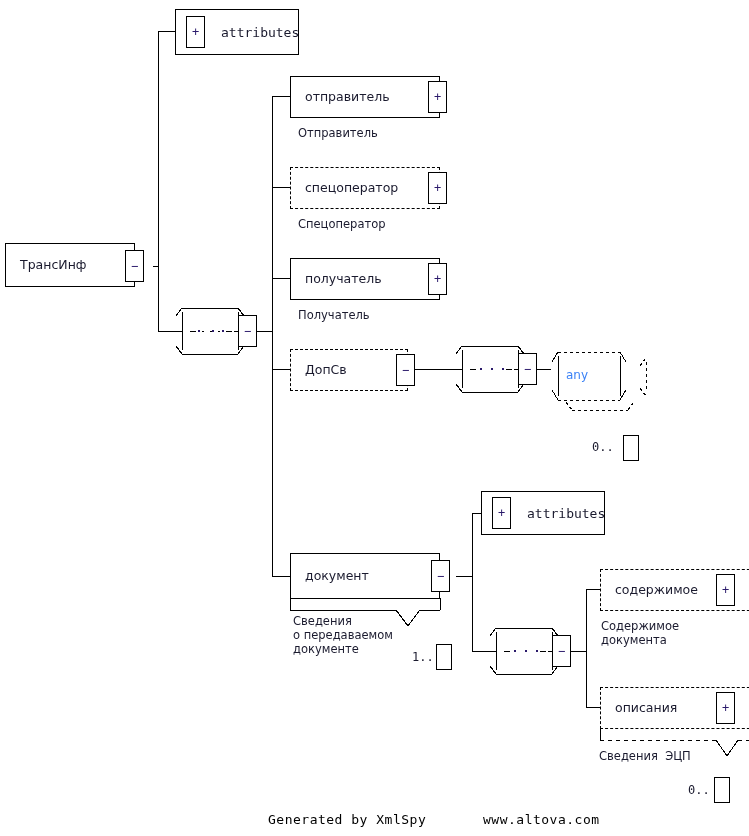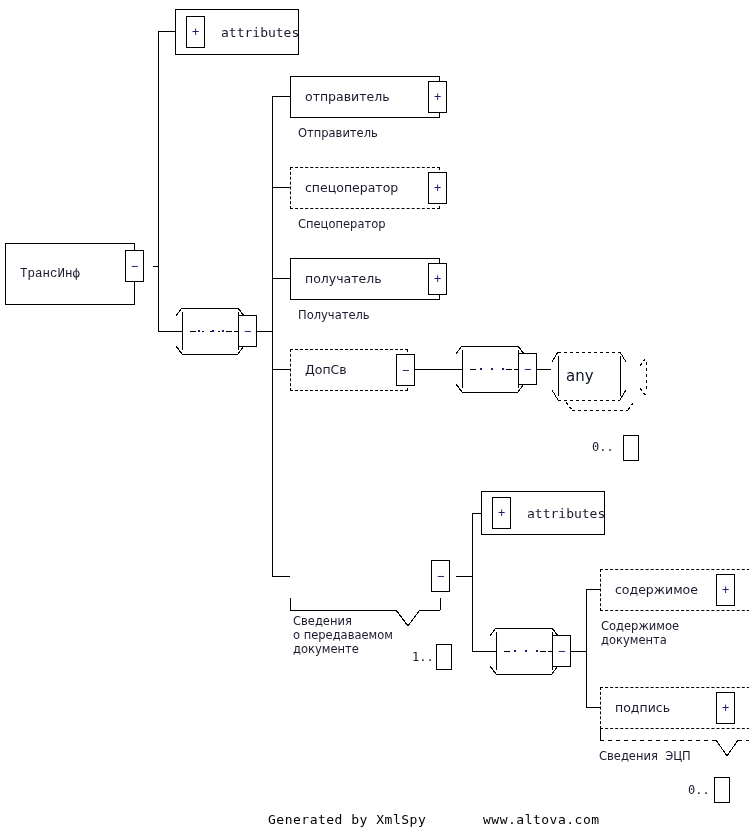--- a/index.html
+++ b/index.html
@@ -169,21 +169,21 @@
       <path d="M472 651 H484"></path>
 
       <path d="M571 651 H586"></path>
 
       <path d="M586 589 V707"></path>
       <path d="M586 589 H600"></path>
       <path d="M586 707 H600"></path>
     </g>
   </svg>
 
-  <div class="node" style="left:5px; top:243px; width:130px; height:62px;font-family:Liberation Mono, monospace;">
+  <div class="node" style="left:5px; top:243px; width:130px; height:44px;">
     <span class="nlabel">ТрансИнф</span>
   </div>
   <div class="btn" style="left:125px; top:250px;">−</div>
 
   <div class="attrbox" style="left:175px; top:9px; width:124px; height:46px;">
     <span class="abtn">+</span>
     <span class="alabel">attributes</span>
   </div>
 
   <div class="seq" style="left:168px; top:304px; width:92px; height:54px;">
@@ -267,25 +267,28 @@
         <path d="M8 18 L14 8" stroke-dasharray="0"></path>
         <path d="M14 8 H76" stroke-dasharray="3,3"></path>
         <path d="M76 8 L82 18"></path>
         <path d="M8 46 L14 56"></path>
         <path d="M14 56 H76" stroke-dasharray="3,3"></path>
         <path d="M76 56 L82 46"></path>
         <path d="M14 12 V52"></path>
         <path d="M76 12 V52"></path>
       </g>
     </svg>
-    <span style="position:absolute; left:22px; top:25px; font-size:15px; color:#0f172a; line-height:1;text-align:right;">any</span>
+    <span style="position:absolute; left:22px; top:25px; font-size:12px; color:#3b82f6; line-height:1;text-align:right;">any</span>
   </div>
   <div class="occ" style="left:592px; top:441px;">0..</div>
   <div class="occbox" style="left:623px; top:435px;"></div>
 
+  <div class="node" style="left:290px; top:553px; width:150px; height:46px;">
+    <span class="nlabel">документ</span>
+  </div>
   <div class="btn" style="left:431px; top:560px;">−</div>
 
   <svg style="position:absolute; left:286px; top:594px;" width="170" height="38" viewBox="0 0 170 38" shape-rendering="crispEdges">
     <g stroke="#000000" fill="none" stroke-width="1">
       <path d="M4 4 V16"></path>
       <path d="M4 16 H110"></path>
       <path d="M110 16 L122 32"></path>
       <path d="M122 32 L134 16"></path>
       <path d="M134 16 H154"></path>
       <path d="M154 4 V16"></path>
@@ -325,21 +328,21 @@
   </div>
 
   <div class="node dashed" style="left:600px; top:569px; width:160px; height:42px;">
     <span class="nlabel">содержимое</span>
   </div>
   <div class="btn" style="left:716px; top:574px;">+</div>
   <div class="caption" style="left:601px; top:619px;">Содержимое
 документа</div>
 
   <div class="node dashed" style="left:600px; top:687px; width:160px; height:42px;">
-    <span class="nlabel">подпись</span>
+    <span class="nlabel">описания</span>
   </div>
   <div class="btn" style="left:716px; top:692px;">+</div>
 
   <svg style="position:absolute; left:596px; top:724px;" width="172" height="38" viewBox="0 0 172 38" shape-rendering="crispEdges">
     <g stroke="#000000" fill="none" stroke-width="1">
       <path d="M4 4 V16"></path>
       <path d="M4 16 H120" stroke-dasharray="4,4"></path>
       <path d="M120 16 L131 32"></path>
       <path d="M131 32 L142 16"></path>
       <path d="M142 16 H164" stroke-dasharray="4,4"></path>

